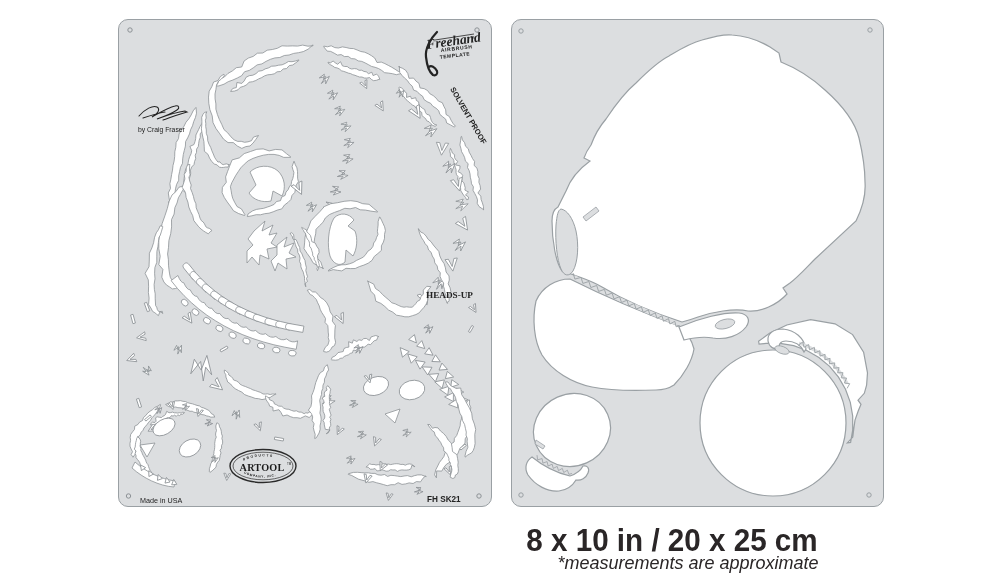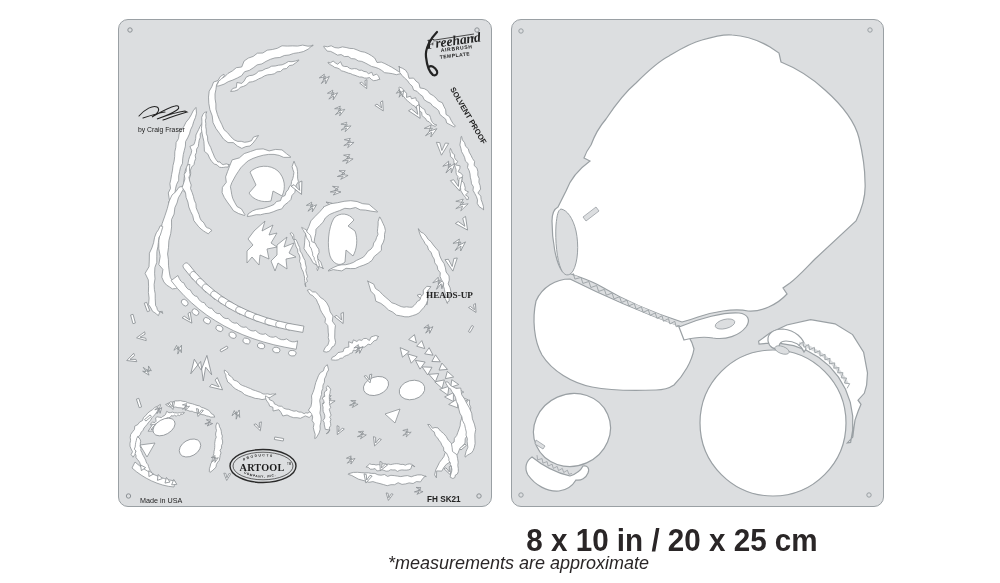--- a/index.html
+++ b/index.html
@@ -453,13 +453,13 @@
 <circle cx="358" cy="11" r="2.2"></circle>
 
 <circle cx="9" cy="476" r="2.2"></circle>
 
 <circle cx="357" cy="476" r="2.2"></circle>
 </g>
 </svg>
 
 <div style="position:absolute;left:377px;top:525px;width:590px;text-align:center;font-size:31px;line-height:31px;font-weight:bold;color:#2a2627;letter-spacing:0px;transform:scaleX(0.955);">8 x 10 in / 20 x 25 cm</div>
 
-<div style="position:absolute;left:388px;top:554px;width:600px;text-align:left;font-size:18px;line-height:18px;font-style:italic;color:#2a2627;">*measurements are approximate</div>
+<div style="position:absolute;left:388px;top:554px;width:600px;text-align:center;font-size:18px;line-height:18px;font-style:italic;color:#2a2627;">*measurements are approximate</div>
 
 </body></html>

